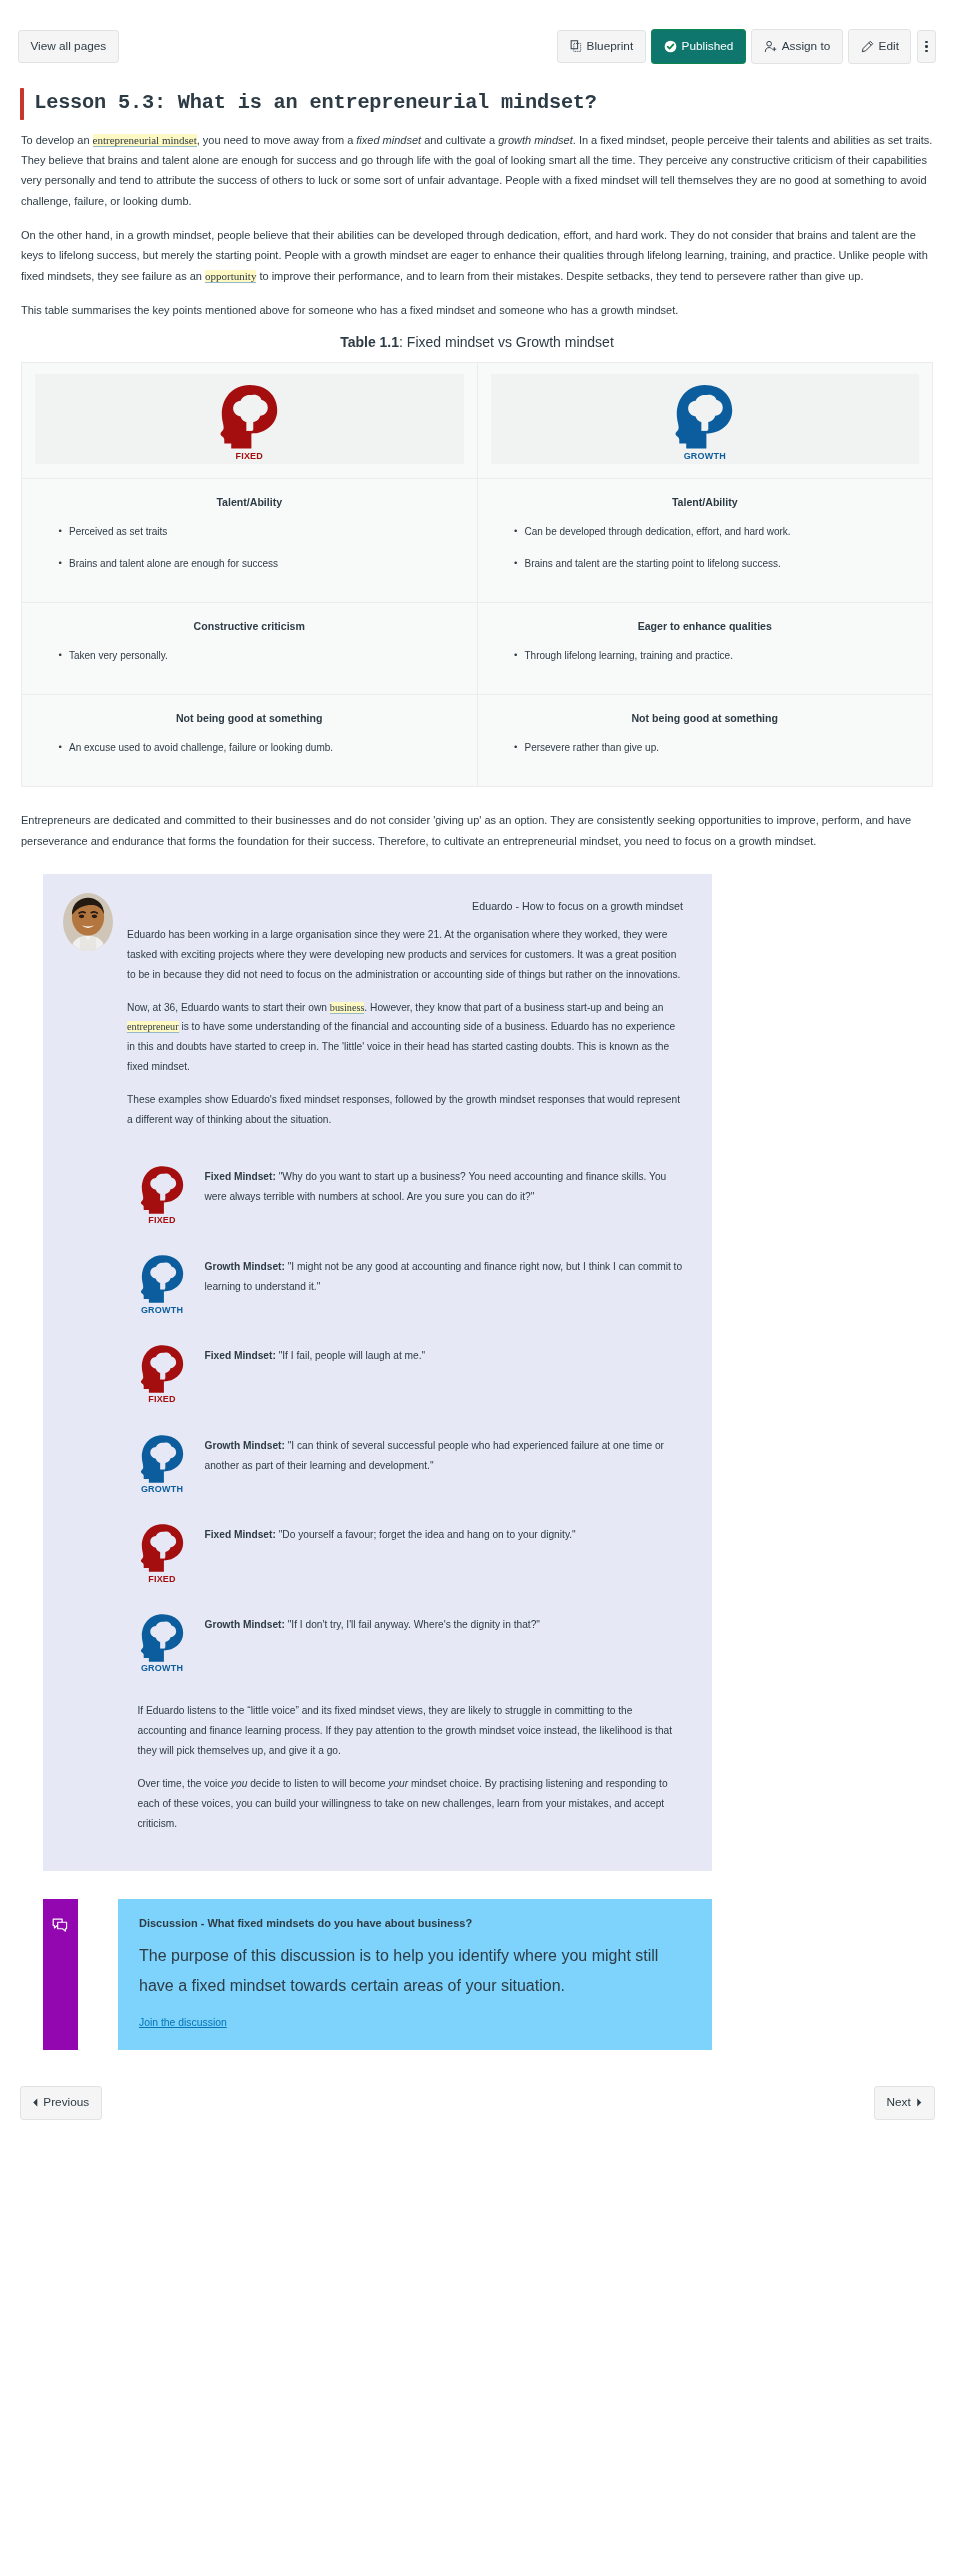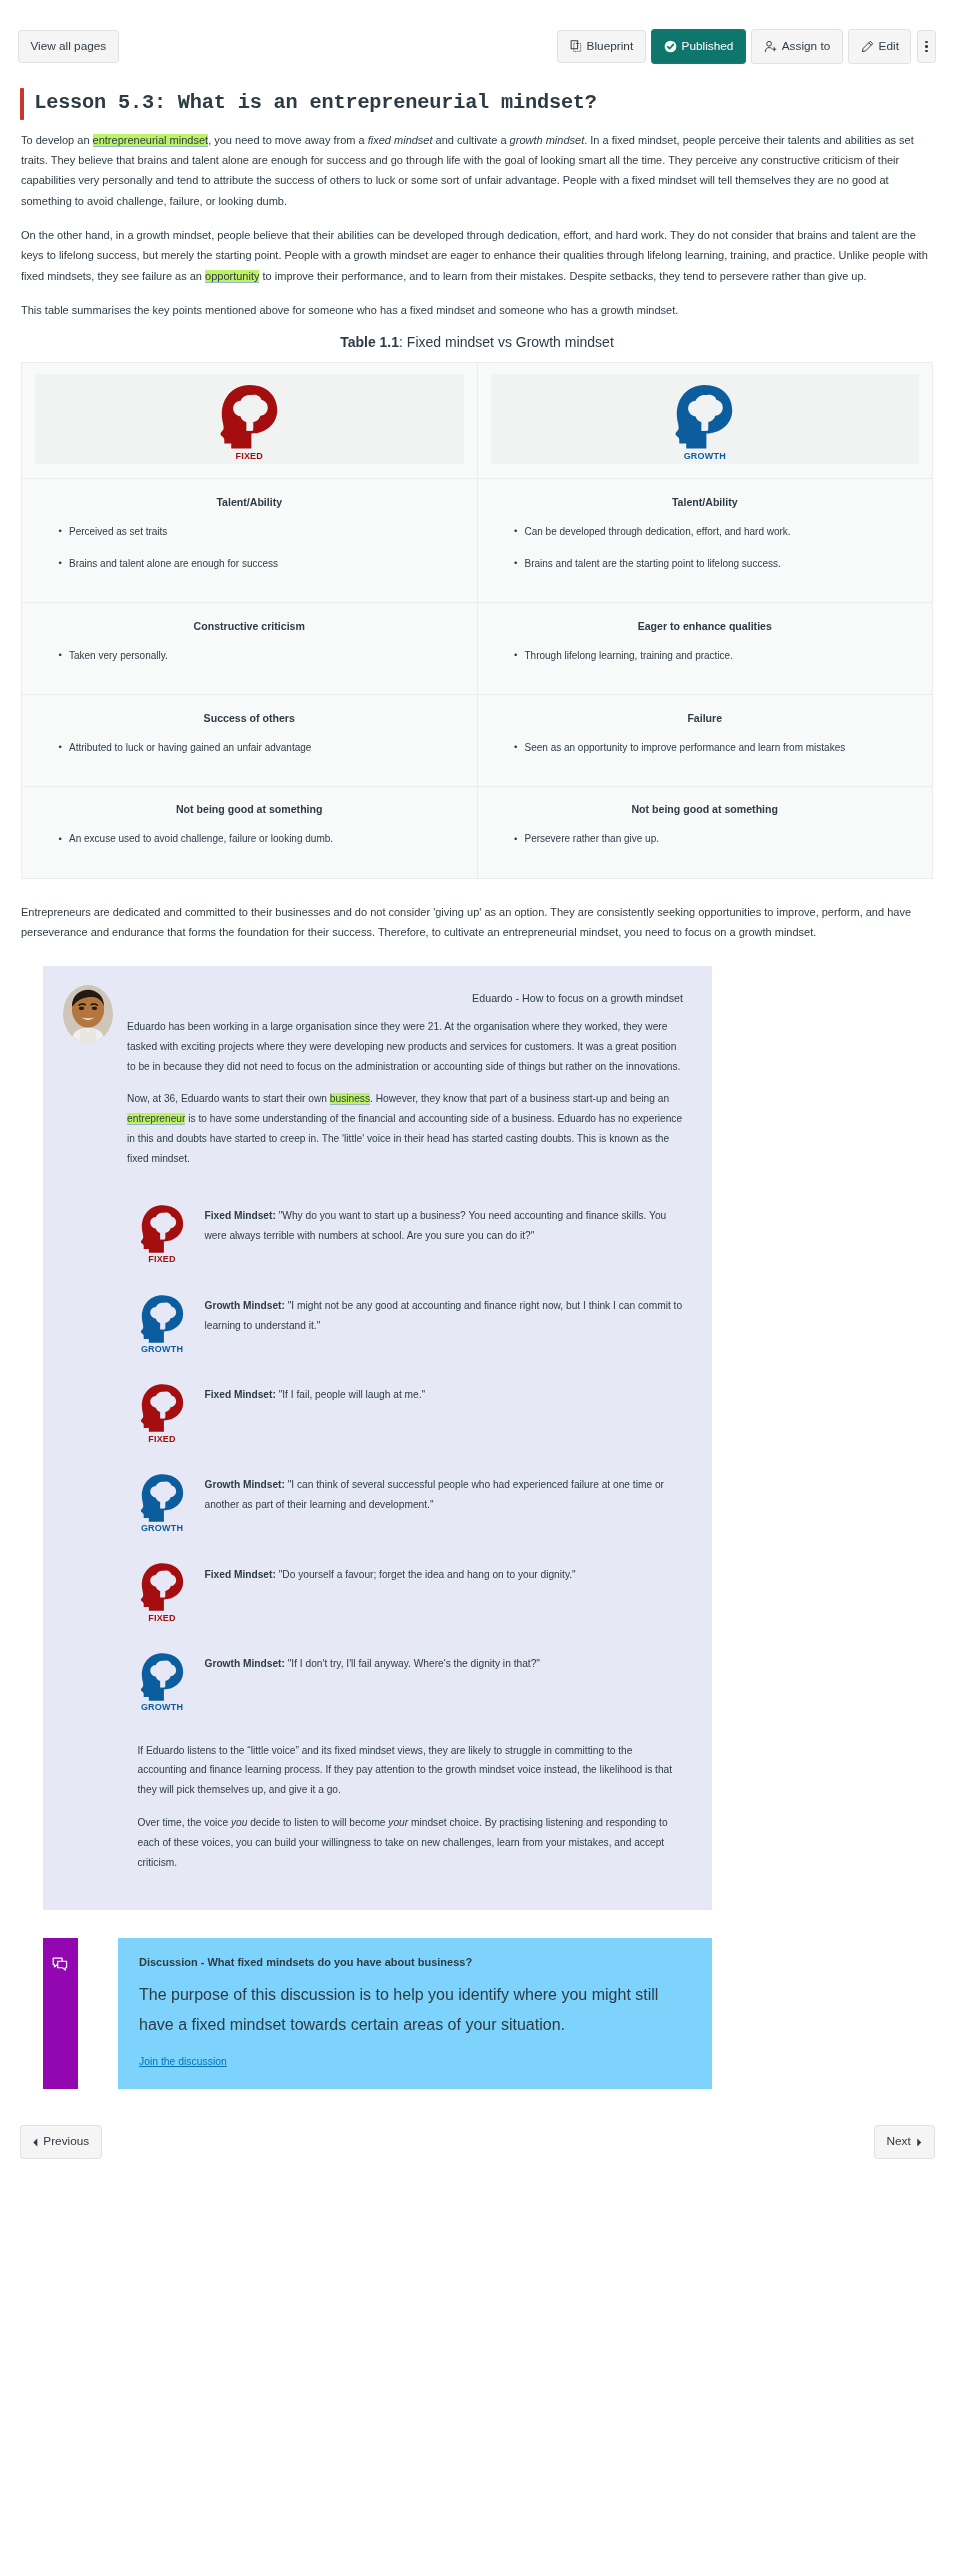--- a/index.html
+++ b/index.html
@@ -83,24 +83,25 @@
   
   .content { padding: 9.7px 21px 0 21px; }
   p.body {
     margin: 0 0 14px 0;
     font-size: 11px;
     line-height: 1.85;
     color: #2d3b45;
   }
   .link {
     color: #2d3b45;
-    background: #bef264;
+    background: #fef9c3;
     text-decoration: none;
     border-bottom: 0.8px solid #95b7cc;
     cursor: pointer;
+    font-family: Liberation Serif, serif;
   }
   em { font-style: italic; }
 
   
   .table-caption {
     text-align: center;
     font-size: 14px;
     margin: 9.7px 0 11.4px 0;
     color: #2d3b45;
   }
@@ -389,34 +390,20 @@
         </ul>
       </td>
       <td>
         <div class="cell-title">Eager to enhance qualities</div>
         <ul class="cell-list">
           <li>Through lifelong learning, training and practice.</li>
         </ul>
       </td>
     </tr>
 
-    <tr>
-      <td>
-        <div class="cell-title">Success of others</div>
-        <ul class="cell-list">
-          <li>Attributed to luck or having gained an unfair advantage</li>
-        </ul>
-      </td>
-      <td>
-        <div class="cell-title">Failure</div>
-        <ul class="cell-list">
-          <li>Seen as an opportunity to improve performance and learn from mistakes</li>
-        </ul>
-      </td>
-    </tr>
 
     <tr>
       <td>
         <div class="cell-title">Not being good at something</div>
         <ul class="cell-list">
           <li>An excuse used to avoid challenge, failure or looking dumb.</li>
         </ul>
       </td>
       <td>
         <div class="cell-title">Not being good at something</div>
@@ -451,20 +438,21 @@
           <path d="M23 40 q8 7 16 0 q-8 3 -16 0 Z" fill="#ffffff"></path>
           <path d="M10 72 C10 59 19 53 31 53 C43 53 52 59 52 72 Z" fill="#f0f0f0"></path>
           <path d="M27 53 l4 7 l4 -7 l6 3 l0 16 l-20 0 l0 -16 Z" fill="#e8e6e2"></path>
         </g>
       </svg>
     </div>
     <div class="case-body">
       <div class="case-title">Eduardo - How to focus on a growth mindset</div>
       <p class="case-p">Eduardo has been working in a large organisation since they were 21. At the organisation where they worked, they were tasked with exciting projects where they were developing new products and services for customers. It was a great position to be in because they did not need to focus on the administration or accounting side of things but rather on the innovations.</p>
       <p class="case-p"><span>Now, at 36, Eduardo wants to start their own </span><a class="link">business</a><span>. However, they know that part of a business start-up and being an </span><a class="link">entrepreneur</a><span> is to have some understanding of the financial and accounting side of a business. Eduardo has no experience in this and doubts have started to creep in. The 'little' voice in their head has started casting doubts. This is known as the fixed mindset.</span></p>
+      <p class="case-p">These examples show Eduardo's fixed mindset responses, followed by the growth mindset responses that would represent a different way of thinking about the situation.</p>
     </div>
   </div>
 
   <div class="examples">
 
     <div class="example-row">
       <div class="example-icon">
         <svg width="47" height="50" viewBox="0 0 100 105">
           <path d="M50 4 C22 4 6 26 6 50 c0 10 3 16 3 22 c0 5 -5 6 -5 10 c0 4 6 4 6 9 l0 6 l11 0 l0 8 l32 0 l0 -24 C75 81 94 66 94 44 C94 22 78 4 50 4 Z" fill="#a50e0e"></path>
           <path d="M50 20 c-7 0 -12 4 -14 9 c-7 0 -12 6 -12 12 c0 7 5 12 12 13 l0 0 c1 5 6 9 11 9 l0 12 l9 0 l0 -12 c6 -1 10 -5 11 -10 c7 -1 12 -6 12 -13 c0 -6 -4 -11 -10 -12 c-1 -6 -8 -10 -15 -8 Z" fill="#e6e9f5"></path>

